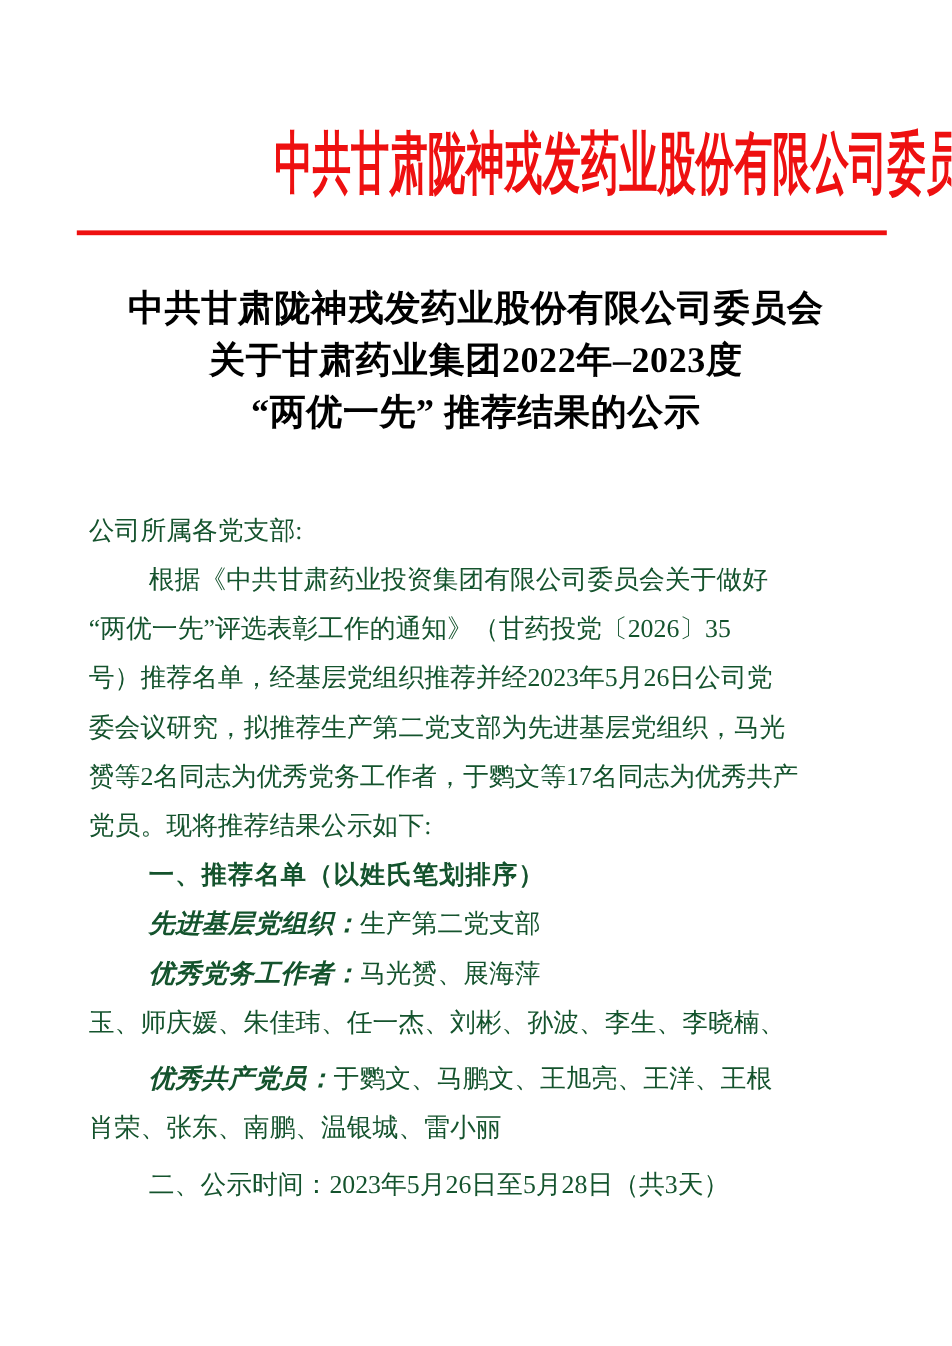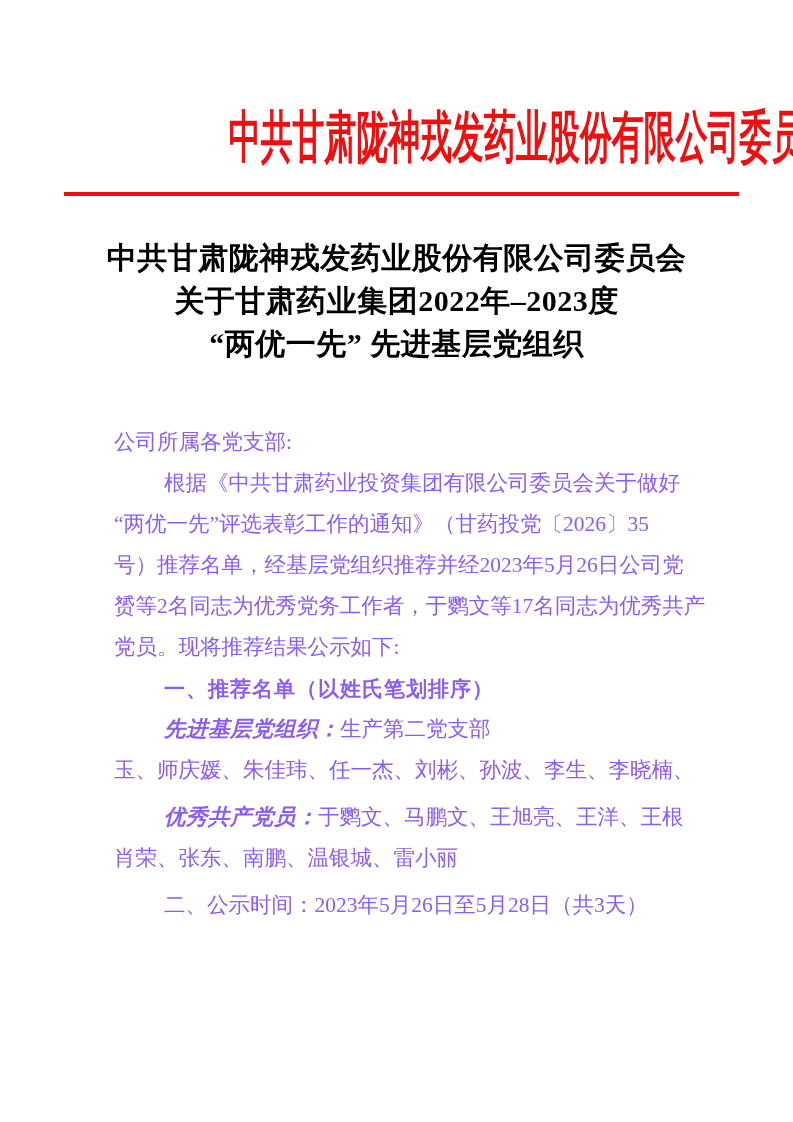--- a/index.html
+++ b/index.html
@@ -37,24 +37,24 @@
     margin-top: 40px;
     text-align: center;
     font-weight: bold;
     font-size: 30px;
     line-height: 43px;
     color: #000000;
     letter-spacing: 0.5px;
   }
   
   .body {
-    margin: 57px 90px 0 114px;
+    margin: 57px 90px 0 74px;
     font-size: 21.5px;
     line-height: 41px;
-    color: #8b5cf6;
+    color: #14532d;
   }
   .line { margin: 0; white-space: nowrap; }
   .indent { text-indent: 50px; }
   .heading-sans {
     font-family: "Liberation Sans", "DejaVu Sans", sans-serif;
     font-weight: bold;
     font-size: 21px;
     letter-spacing: 1px;
   }
   .label { font-weight: bold; letter-spacing: 0.5px; font-style: italic; }
@@ -66,36 +66,38 @@
 <div class="page">
 
   <div class="letterhead">
     <div class="letterhead-title">中共甘肃陇神戎发药业股份有限公司委员会</div>
   </div>
   <div class="red-line"></div>
 
   <div class="doc-title">
     <div>中共甘肃陇神戎发药业股份有限公司委员会</div>
     <div>关于甘肃药业集团2022年–2023度</div>
-    <div>“两优一先” 先进基层党组织</div>
+    <div>“两优一先” 推荐结果的公示</div>
   </div>
 
   <div class="body">
     <p class="line">公司所属各党支部:</p>
 
     <p class="line indent">根据《中共甘肃药业投资集团有限公司委员会关于做好</p>
     <p class="line">“两优一先”评选表彰工作的通知》（甘药投党〔2026〕35</p>
     <p class="line">号）推荐名单，经基层党组织推荐并经2023年5月26日公司党</p>
+    <p class="line">委会议研究，拟推荐生产第二党支部为先进基层党组织，马光</p>
     <p class="line">赟等2名同志为优秀党务工作者，于鹦文等17名同志为优秀共产</p>
     <p class="line">党员。现将推荐结果公示如下:</p>
 
     <p class="line indent heading-sans">一、推荐名单（以姓氏笔划排序）</p>
 
     <p class="line indent"><span class="label">先进基层党组织：</span><span>生产第二党支部</span></p>
 
+    <p class="line indent"><span class="label">优秀党务工作者：</span><span>马光赟、展海萍</span></p>
 
     <p class="line">玉、师庆媛、朱佳玮、任一杰、刘彬、孙波、李生、李晓楠、</p>
     <p class="line indent gap-before"><span class="label">优秀共产党员：</span><span>于鹦文、马鹏文、王旭亮、王洋、王根</span></p>
     <p class="line">肖荣、张东、南鹏、温银城、雷小丽</p>
 
     <p class="line indent gap-before">二、公示时间：2023年5月26日至5月28日（共3天）</p>
   </div>
 
 </div>
 

